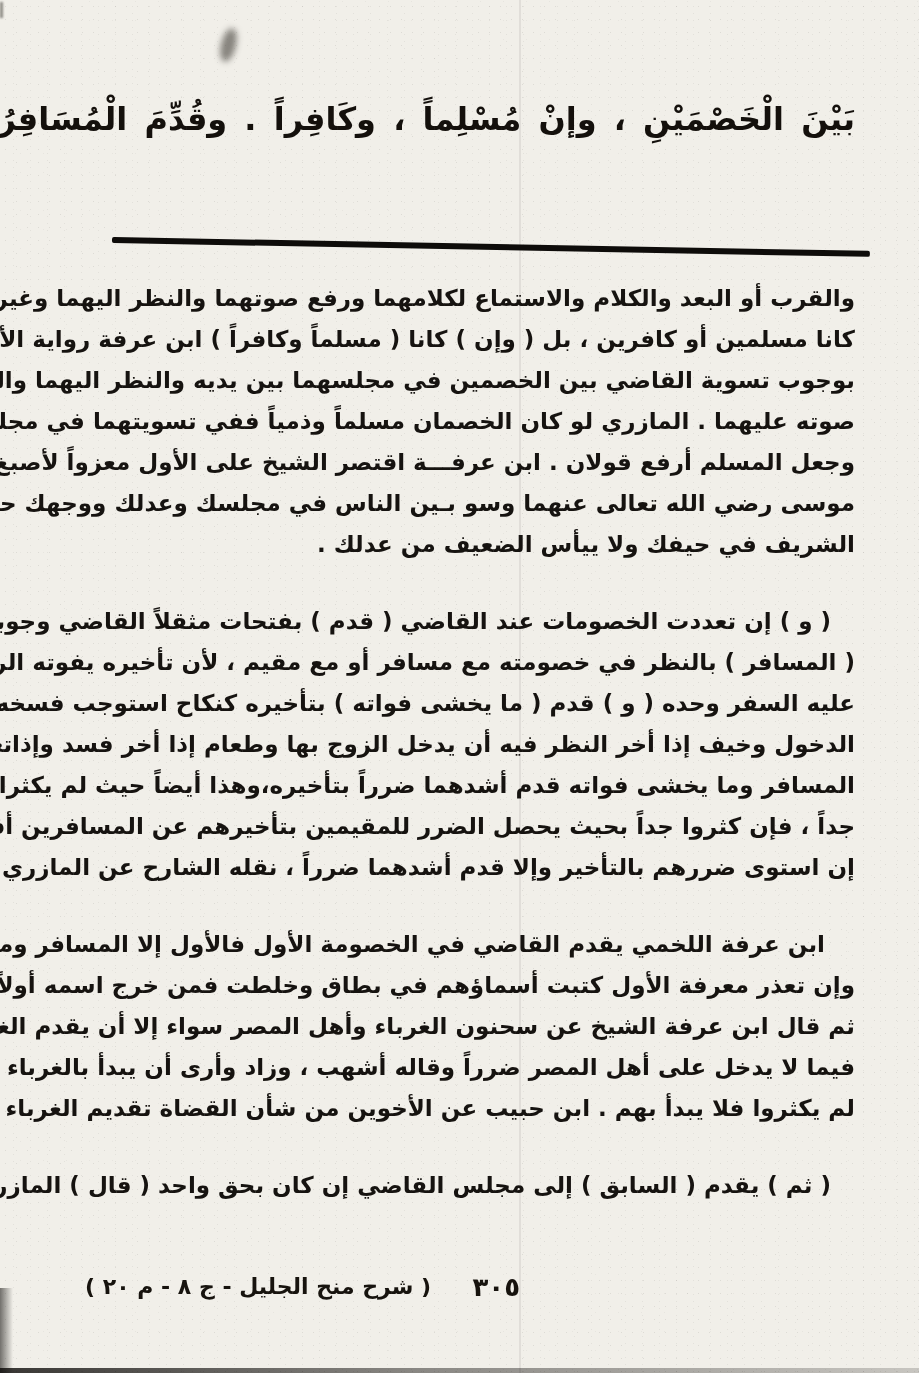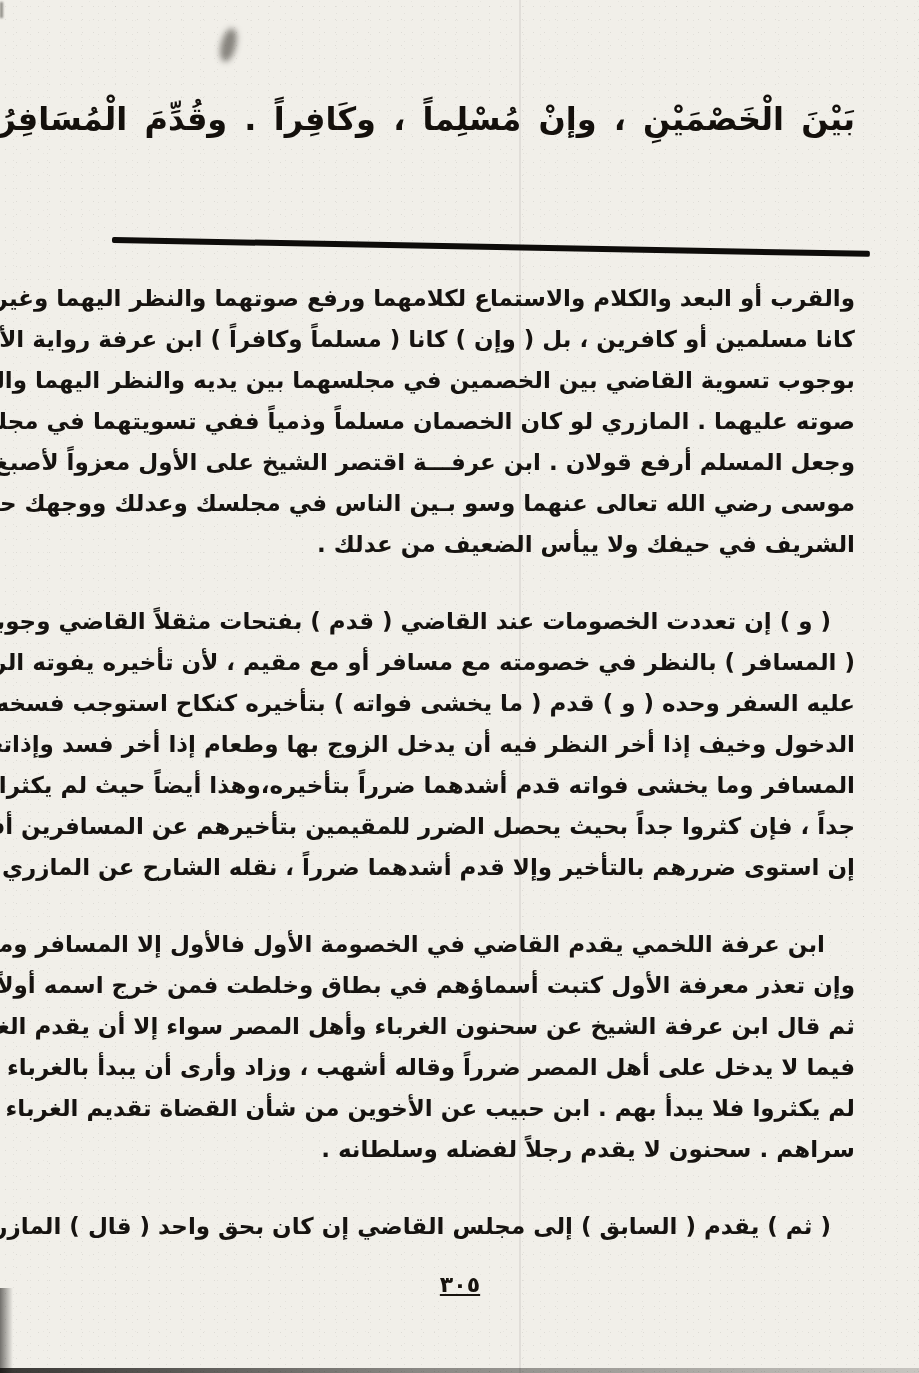--- a/index.html
+++ b/index.html
@@ -72,24 +72,23 @@
   .line.short { text-align-last: right; }
   .line.indent { padding-right: 24px; }
   .line.indent-lg { padding-right: 30px; }
 
   
   .page-number {
     position: absolute;
     top: 1272px;
     left: 400px;
     width: 120px;
-    text-align: center;
-    font-size: 22px;
+    text-align: right;
+    font-size: 26px;
     font-weight: bold;
-    text-decoration: underline;
   }
   .book-reference {
     position: absolute;
     top: 1274px;
     left: 85px;
     font-size: 22px;
     font-weight: bold;
     direction: rtl;
     white-space: nowrap;
   }
@@ -162,25 +161,25 @@
       <div class="line">المسافر وما يخشى فواته قدم أشدهما ضرراً بتأخيره،وهذا أيضاً حيث لم يكثرالمسافرون</div>
       <div class="line">جداً ، فإن كثروا جداً بحيث يحصل الضرر للمقيمين بتأخيرهم عن المسافرين أقرع بينهــم</div>
       <div class="line short">إن استوى ضررهم بالتأخير وإلا قدم أشدهما ضرراً ، نقله الشارح عن المازري .</div>
     </div>
     <div class="para">
       <div class="line indent-lg">ابن عرفة اللخمي يقدم القاضي في الخصومة الأول فالأول إلا المسافر وما يخشى فوته،</div>
       <div class="line">وإن تعذر معرفة الأول كتبت أسماؤهم في بطاق وخلطت فمن خرج اسمه أولاً بدأ به،</div>
       <div class="line">ثم قال ابن عرفة الشيخ عن سحنون الغرباء وأهل المصر سواء إلا أن يقدم الغرباء باجتهاده</div>
       <div class="line">فيما لا يدخل على أهل المصر ضرراً وقاله أشهب ، وزاد وأرى أن يبدأ بالغرباء كل يوم ما</div>
       <div class="line">لم يكثروا فلا يبدأ بهم . ابن حبيب عن الأخوين من شأن القضاة تقديم الغرباء وتعجيل</div>
-      <div class="line short">سراهم . سحنون لا يقدم رجلاً لفضله وسلطانه .</div>
     </div>
     <div class="para">
       <div class="line indent">( ثم ) يقدم ( السابق ) إلى مجلس القاضي إن كان بحق واحد ( قال ) المازري من عند</div>
     </div>
   </div>
 
   <div class="page-number">٣٠٥</div>
+  <div class="book-reference">( شرح منح الجليل - ج ٨ - م ٢٠ )</div>
 
   <div class="corner-shadow"></div>
   <div class="bottom-edge-shadow"></div>
 
 </div>
 
 </body></html>

